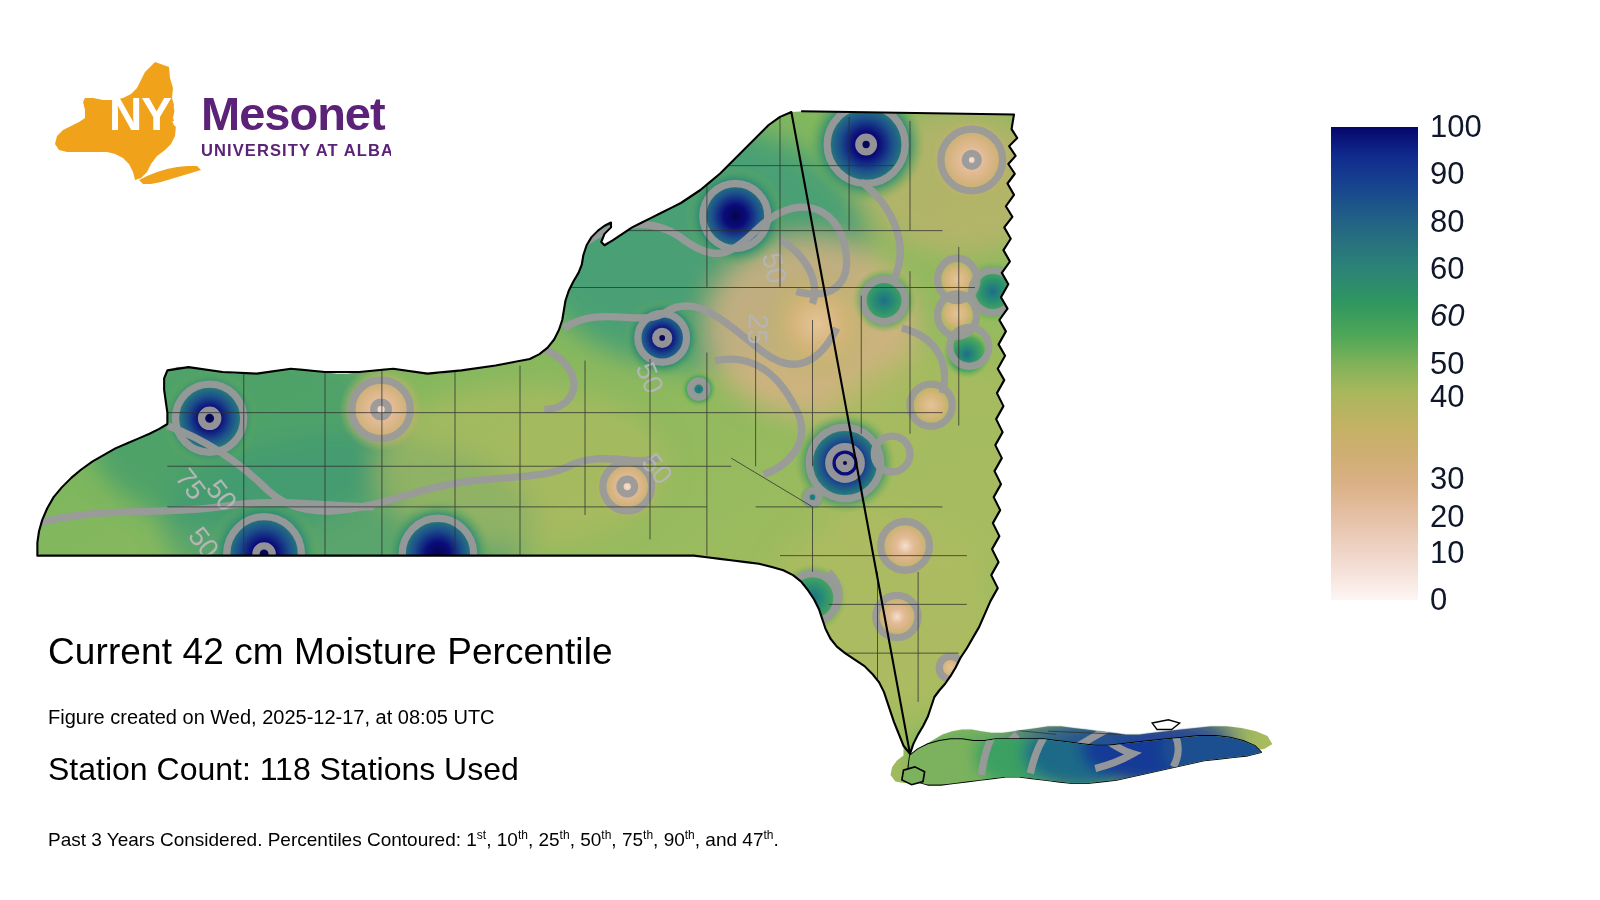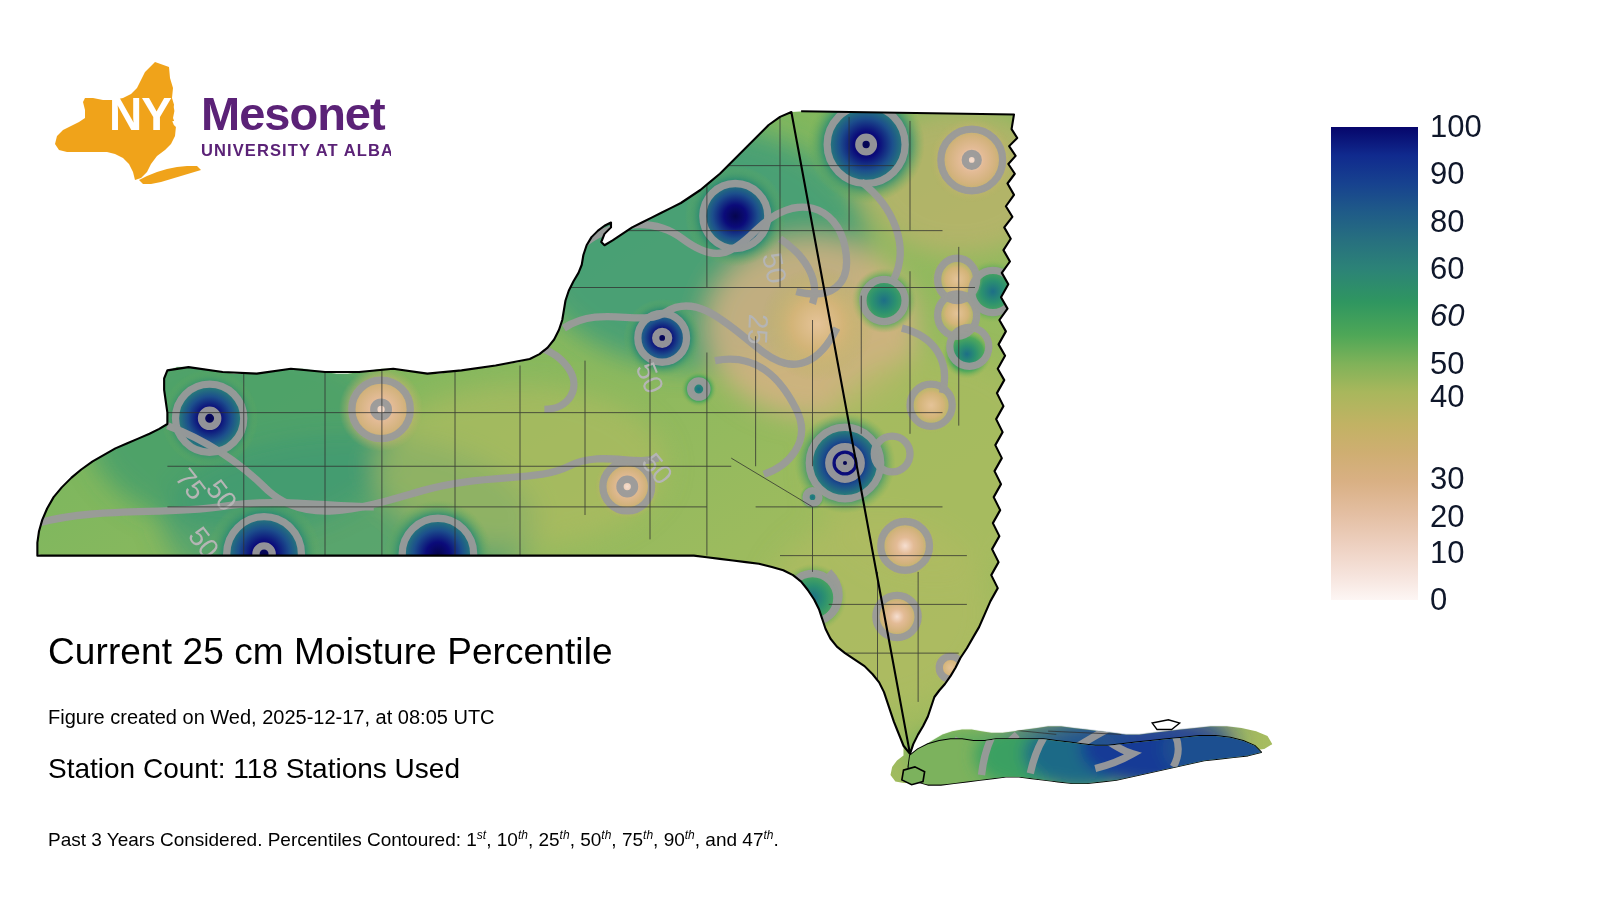--- a/index.html
+++ b/index.html
@@ -37,23 +37,23 @@
               #102a8e 94%,
               #06066b 100%);}
   #cb-ticks{position:absolute;left:1430px;top:100px;width:120px;height:540px;}
   .cb-tick{position:absolute;left:0;font-size:31px;line-height:31px;
            color:#0f172a;white-space:nowrap;text-align:left;}
 
   
   #title{position:absolute;left:48px;top:630px;font-size:37px;line-height:44px;
          letter-spacing:.1px;white-space:nowrap;}
   #subtitle1{position:absolute;left:48px;top:700px;font-size:20px;line-height:34px;white-space:nowrap;}
-  #subtitle2{position:absolute;left:48px;top:752px;font-size:28px;line-height:34px;white-space:nowrap;}
+  #subtitle2{position:absolute;left:48px;top:752px;font-size:32px;line-height:34px;white-space:nowrap;}
   #footnote{position:absolute;left:48px;top:828px;font-size:19px;line-height:24px;white-space:nowrap;}
-  #footnote sup{font-size:12px;vertical-align:super;line-height:0;font-style:italic;}
+  #footnote sup{font-size:12px;vertical-align:super;line-height:0;}
 </style>
 </head>
 <body>
 
 <div id="map-wrap">
 <svg id="map-svg" viewBox="0 0 1600 900">
   <defs>
 
     <clipPath id="nyClip">
       <path d="M986,33 L1248,37 L1245,55 L1252,66 L1242,76 L1250,88 L1241,98 L1249,110
@@ -388,16 +388,16 @@
     <div class="cb-tick" style="top: 152.9px;">60</div>
     <div class="cb-tick" style="top: 200.2px; font-style: italic;">60</div>
     <div class="cb-tick" style="top: 247.5px;">50</div>
     <div class="cb-tick" style="top: 281px;">40</div>
     <div class="cb-tick" style="top: 363px;">30</div>
     <div class="cb-tick" style="top: 401px;">20</div>
     <div class="cb-tick" style="top: 436.7px;">10</div>
     <div class="cb-tick" style="top: 484px;">0</div>
   </div>
 
-<div id="title">Current 25 cm Moisture Percentile</div>
+<div id="title">Current 42 cm Moisture Percentile</div>
 <div id="subtitle1">Figure created on Wed, 2025-12-17, at 08:05 UTC</div>
 <div id="subtitle2">Station Count: 118 Stations Used</div>
 <div id="footnote">Past 3 Years Considered. Percentiles Contoured: <span>1</span><sup>st</sup>, <span>10</span><sup>th</sup>, <span>25</span><sup>th</sup>, <span>50</span><sup>th</sup>, <span>75</span><sup>th</sup>, <span>90</span><sup>th</sup>, and <span>47</span><sup>th</sup>.</div>
 
 </body></html>

